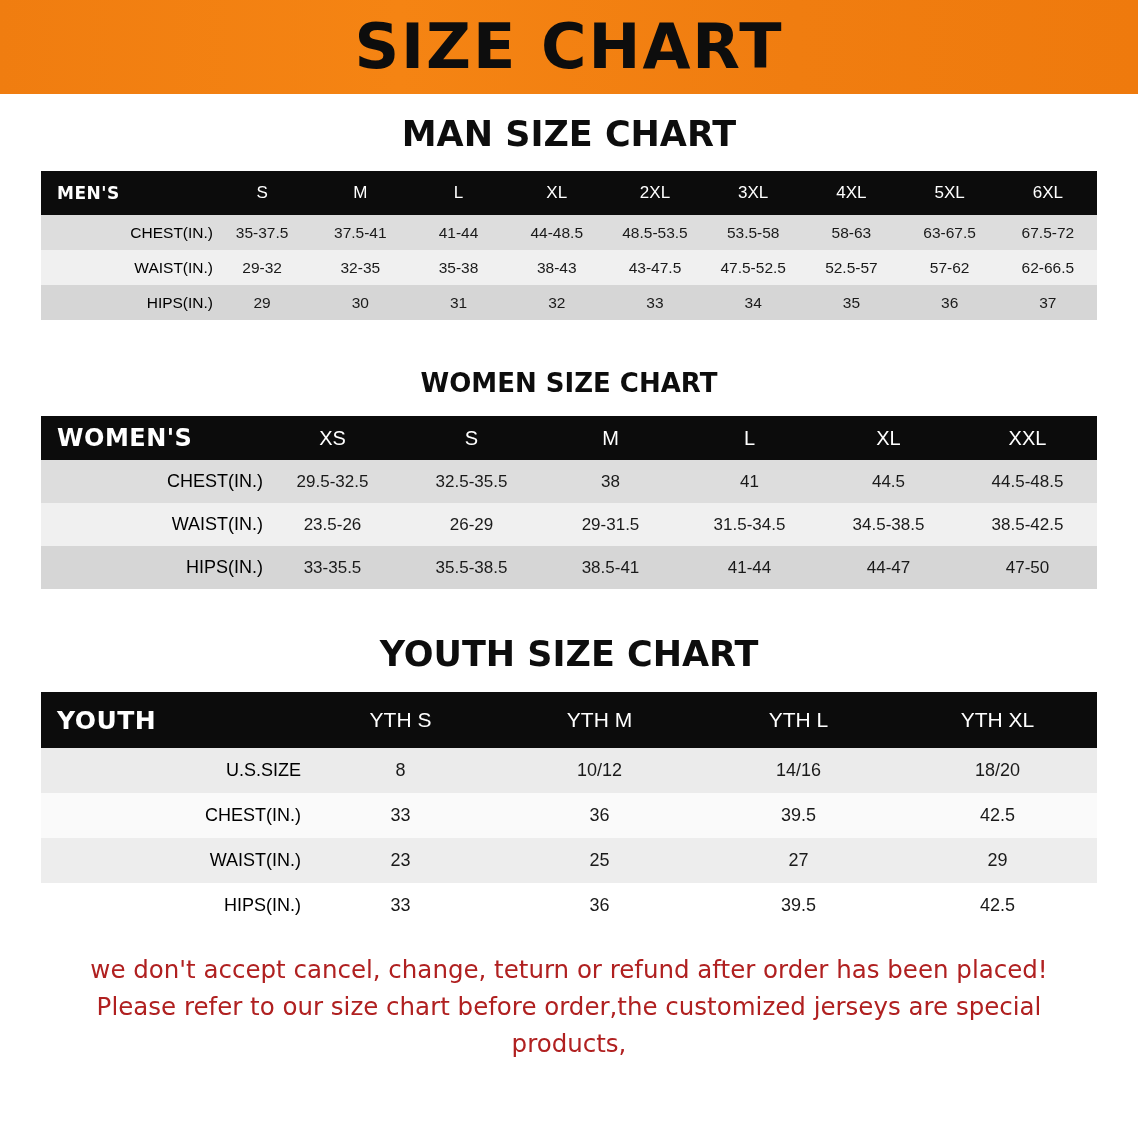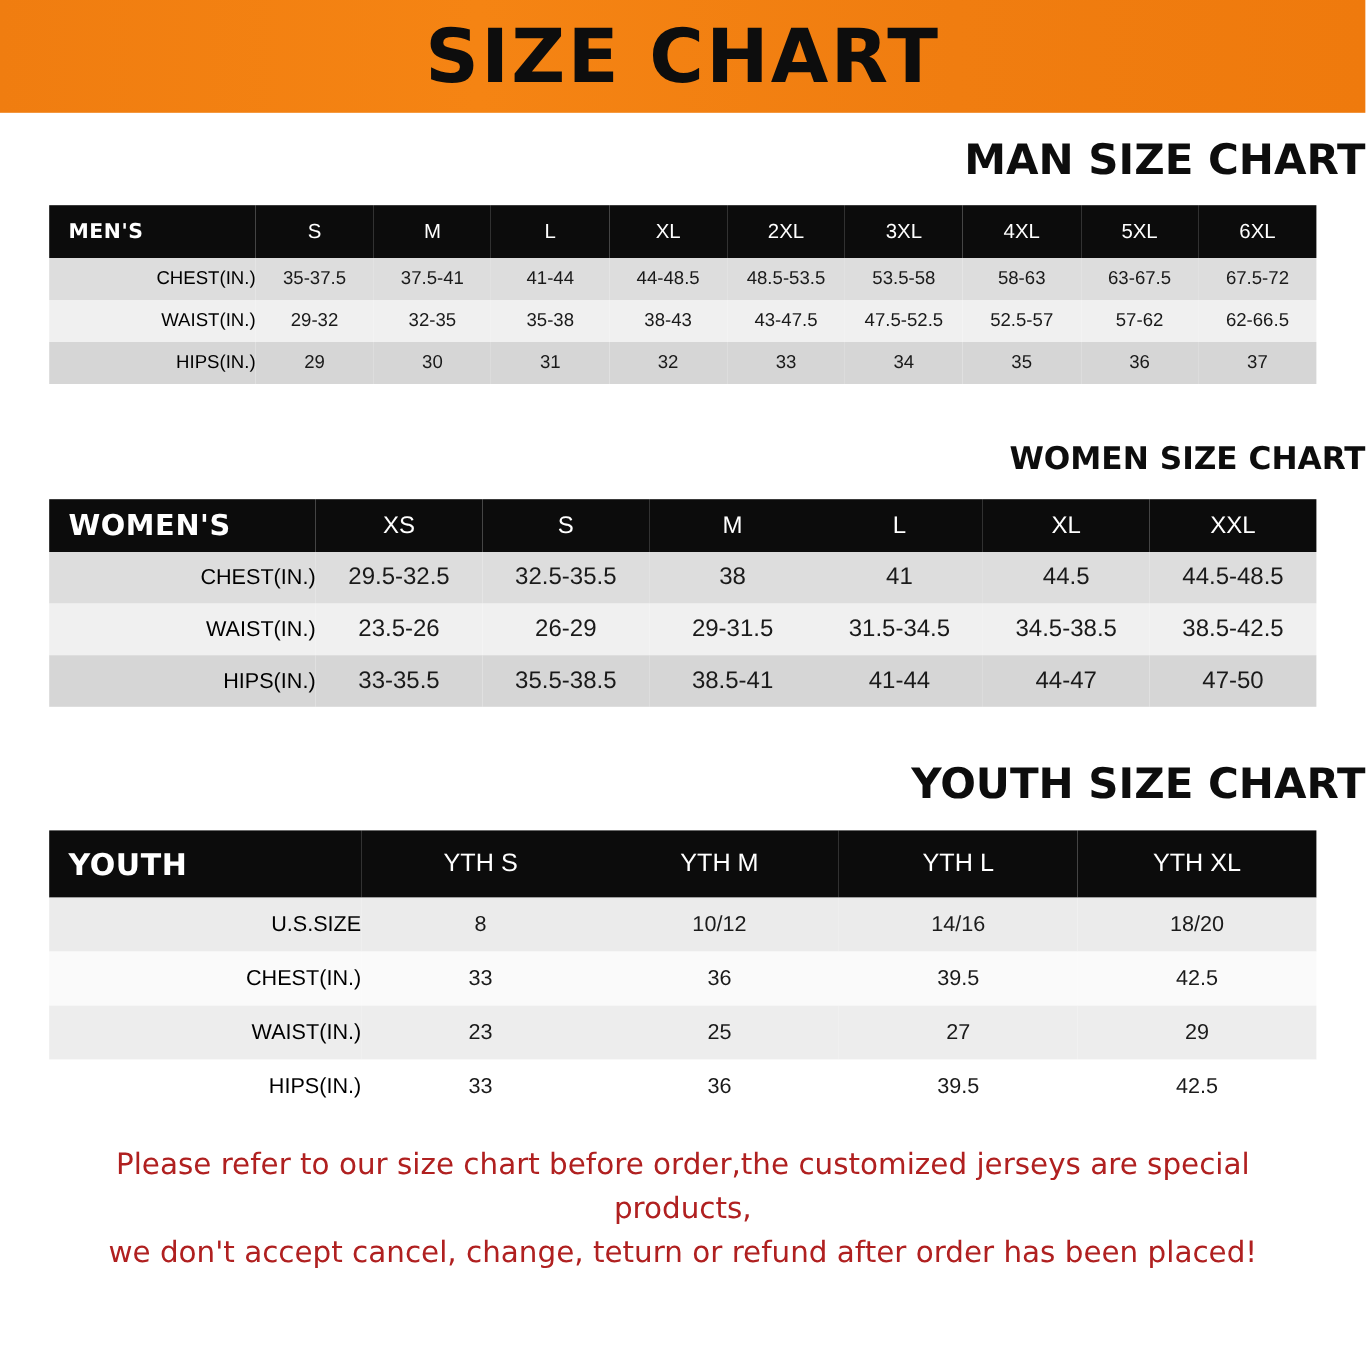--- a/index.html
+++ b/index.html
@@ -29,21 +29,21 @@
     font-weight: bold;
     font-size: 62px;
     letter-spacing: 2px;
     color: #0d0d0d;
     line-height: 1;
     text-align: center;
   }
 
   
   .section-title {
-    text-align: right;
+    text-align: center;
     font-family: "DejaVu Sans", sans-serif;
     font-weight: bold;
     color: #0d0d0d;
   }
   .section-title.man    { font-size: 35px; margin-top: 20px; margin-bottom: 17px; }
   .section-title.women  { font-size: 26px; margin-top: 48px; margin-bottom: 18px; }
   .section-title.youth  { font-size: 35px; margin-top: 45px; margin-bottom: 18px; }
 
   
   .table-wrap {
@@ -99,21 +99,21 @@
 
   
   #men-table col.c0 { width: 172px; }
   #men-table thead th { font-size: 17px; }
   #men-table tbody td { font-size: 15.5px; }
 
   
   #women-table col.c0 { width: 222px; }
   #women-table thead th { font-size: 20px; }
   #women-table thead th.rowlabel { font-size: 24px; }
-  #women-table tbody td { font-size: 20px; height: 43px; }
+  #women-table tbody td { font-size: 17px; height: 43px; }
   #women-table tbody td.rowlabel { font-size: 18px; }
 
   
   #youth-table col.c0 { width: 260px; }
   #youth-table thead th { font-size: 21px; }
   #youth-table thead th.rowlabel {
     font-size: 25px;
   }
   #youth-table thead tr { height: 56px; }
   #youth-table thead th { height: 56px; }
@@ -317,15 +317,15 @@
         <td>33</td>
         <td>36</td>
         <td>39.5</td>
         <td>42.5</td>
       </tr>
     </tbody>
   </table>
 </div>
 
 <div class="note">
+  <span class="line">we don't accept cancel, change, teturn or refund after order has been placed!</span>
   <span class="line">Please refer to our size chart before order,the customized jerseys are special products,</span>
-  <span class="line">we don't accept cancel, change, teturn or refund after order has been placed!</span>
 </div>
 
 </body></html>

